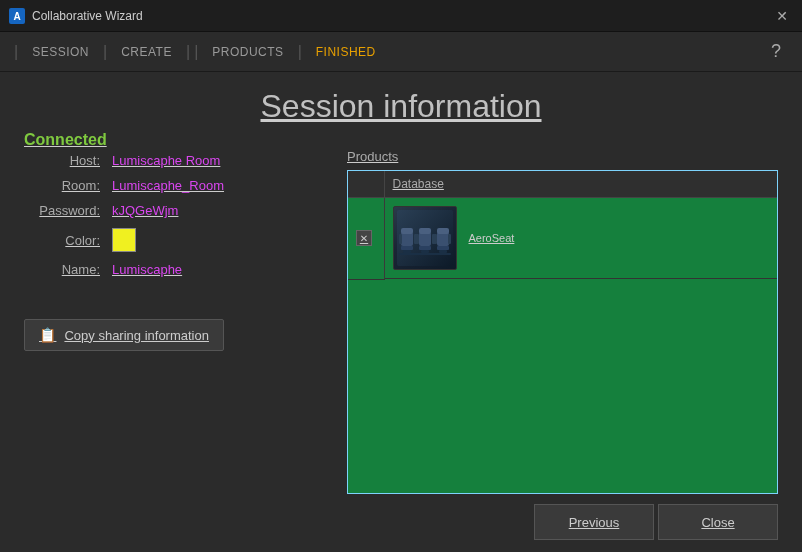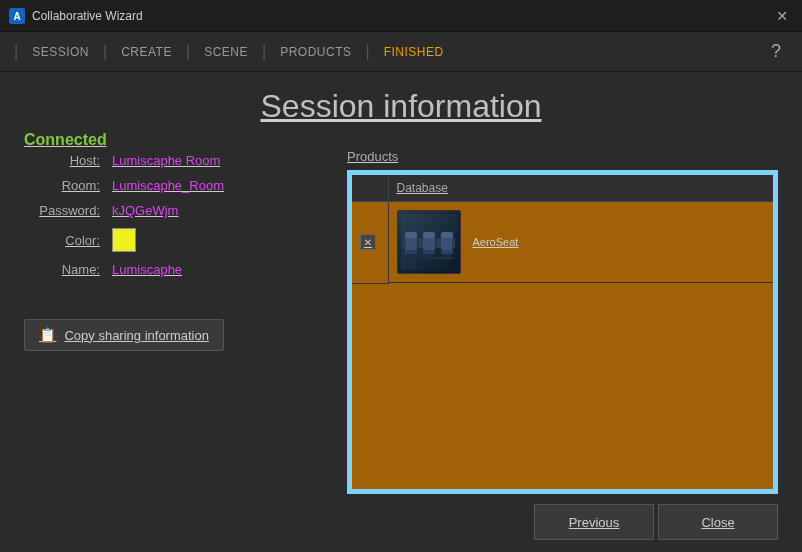--- a/index.html
+++ b/index.html
@@ -186,22 +186,22 @@
     }
 
     .products-label {
       font-size: 13px;
       color: #aaa;
       margin-bottom: 6px;
     }
 
     .products-table-wrap {
       flex: 1;
-      border: 5px solid #7dd3fc;
-      background: #a16207;
+      border: 1px solid #7dd3fc;
+      background: #15803d;
       overflow-y: auto;
     }
 
     .products-table {
       width: 100%;
       border-collapse: collapse;
     }
 
     .products-table thead tr th {
       background: #2f2f2f;
@@ -309,21 +309,20 @@
   <div class="titlebar-close">✕</div>
 </div>
 
 <div class="navbar">
   <div class="navbar-items">
     <span class="navbar-sep">|</span>
     <div class="navbar-item">SESSION</div>
     <span class="navbar-sep">|</span>
     <div class="navbar-item">CREATE</div>
     <span class="navbar-sep">|</span>
-    <div class="navbar-item">SCENE</div>
     <span class="navbar-sep">|</span>
     <div class="navbar-item">PRODUCTS</div>
     <span class="navbar-sep">|</span>
     <div class="navbar-item active">FINISHED</div>
   </div>
   <div class="navbar-help">?</div>
 </div>
 
 <div class="main">
   <div class="page-title">Session information</div>

